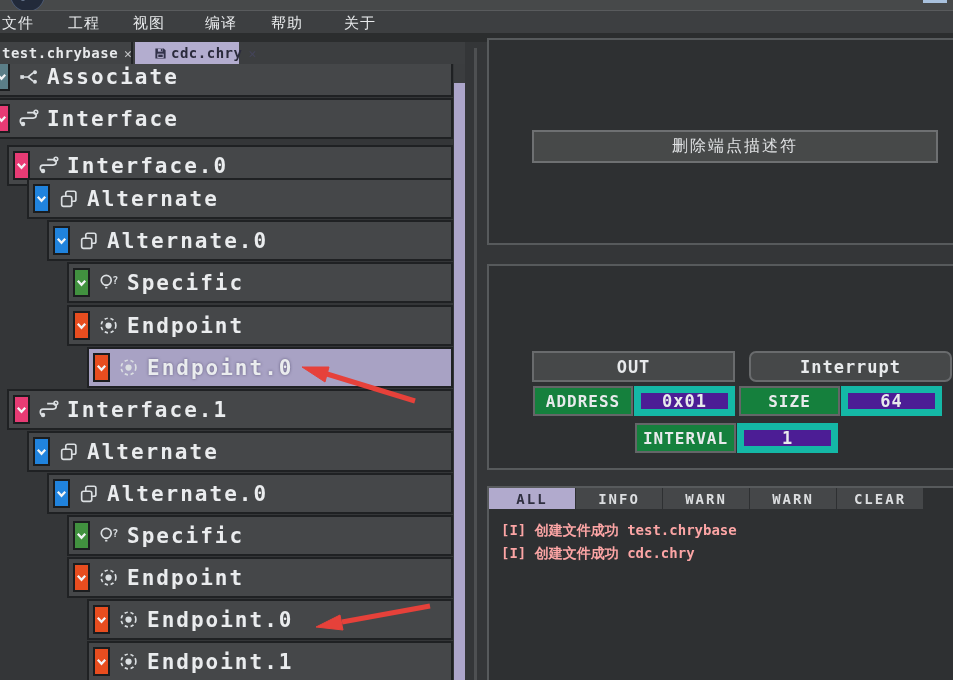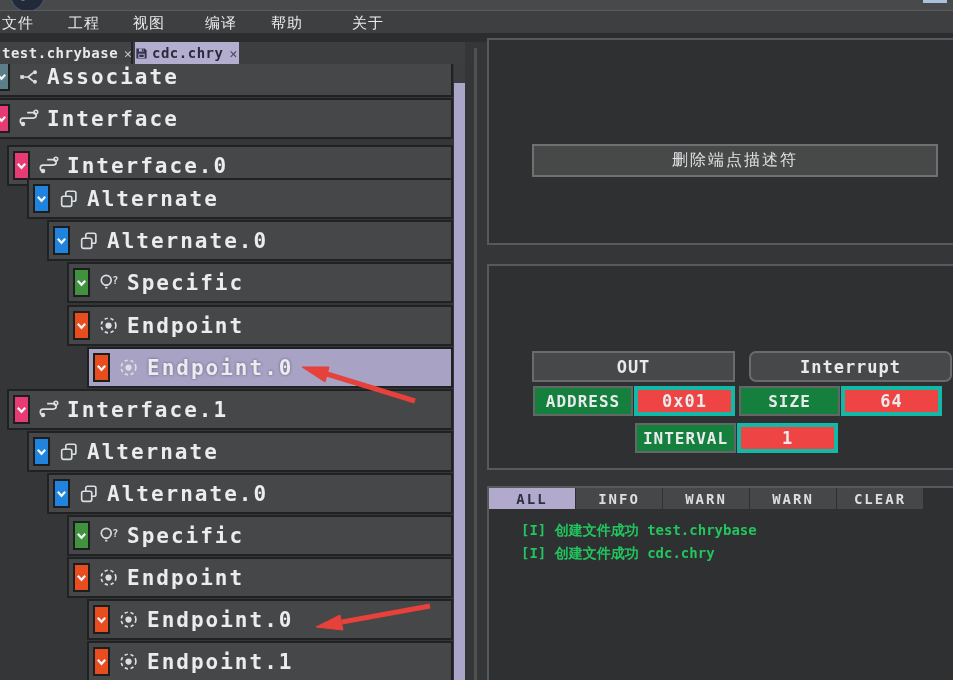--- a/index.html
+++ b/index.html
@@ -22,21 +22,21 @@
   .menubar{left:0;top:10px;width:953px;height:23px;background:#3d3f41;border-top:1px solid #595b5d;}
   .menu-item{position:absolute;top:3px;color:#e8eaec;font-size:15px;
              font-family:"Liberation Sans", sans-serif;letter-spacing:1px;cursor:default;}
   .strip{left:0;top:33px;width:953px;height:9px;background:#2b2d2e;}
 
   
   .tabbar{left:0;top:42px;width:465px;height:22px;background:#3c3e40;}
   .tab{position:absolute;top:0;height:22px;display:flex;align-items:center;
        font-size:14px;font-weight:bold;letter-spacing:0.5px;box-sizing:border-box;}
   .tab-test{left:0;width:133px;background:#414345;color:#e6e8ea;border-right:2px solid #232527;padding-left:2px;}
-  .tab-cdc{left:135px;width:104px;background:#b3adcf;color:#2b2b3c;padding-left:0;}
+  .tab-cdc{left:135px;width:104px;background:#b3adcf;color:#2b2b3c;padding-left:19px;}
   .tab .close{margin-left:6px;font-size:13px;font-weight:bold;}
   .tab-test .close{color:#c3c5c7;}
   .tab-cdc .close{color:#44445a;}
   .save-glyph{display:inline-block;margin-right:4px;line-height:0;}
 
   
   .tree{left:0;top:64px;width:466px;height:616px;background:#343638;overflow:hidden;}
   .trow{position:absolute;height:41px;background:#454749;border:2px solid #1f2123;
         box-sizing:border-box;display:flex;align-items:center;cursor:default;}
   .trow.selected{background:#a8a2c4;}
@@ -51,48 +51,48 @@
   .sb-thumb{position:absolute;left:454px;top:19px;width:11px;height:597px;background:#aca5ca;}
 
   .splitter{left:474px;top:48px;width:3px;height:632px;background:#4e5052;}
 
   
   .panel{position:absolute;left:487px;width:470px;background:#2e3032;border:2px solid #575a5c;box-sizing:border-box;}
   .panel-top{top:38px;height:207px;}
   .panel-mid{top:264px;height:206px;}
   .panel-log{top:486px;height:196px;}
 
-  .big-btn{position:absolute;left:43px;top:104px;width:406px;height:33px;background:#474949;
+  .big-btn{position:absolute;left:43px;top:90px;width:406px;height:33px;background:#474949;
            border:2px solid #6e7072;box-sizing:border-box;color:#e0e2e4;font-size:16px;
            letter-spacing:2px;font-family:"Liberation Sans", sans-serif;
            display:flex;align-items:center;justify-content:center;cursor:default;}
 
   .pbtn,.plabel,.pvalue{position:absolute;box-sizing:border-box;display:flex;align-items:center;justify-content:center;
            font-weight:bold;font-size:17px;letter-spacing:1px;color:#e8eaec;margin-top:40px;}
   .pbtn{background:#464849;border:2px solid #696b6d;height:31px;}
   .plabel{background:#15803d;border:2px solid #646668;height:30px;font-size:16px;}
-  .pvalue{background:#ef4444;border:4px solid #14b8a6;height:30px;font-size:17px;}
+  .pvalue{background:#4c1d95;border:7px solid #14b8a6;height:30px;font-size:17px;}
   .btn-out{left:43px;top:45px;width:203px;}
   .btn-int{left:260px;top:45px;width:203px;border-radius:7px;}
   .lbl-addr{left:44px;top:80px;width:100px;}
   .val-addr{left:145px;top:80px;width:101px;}
   .lbl-size{left:250px;top:80px;width:101px;}
   .val-size{left:352px;top:80px;width:101px;}
   .lbl-intv{left:146px;top:117px;width:101px;}
   .val-intv{left:248px;top:117px;width:101px;}
 
   
   .log-tabs{position:absolute;left:0;top:0;width:468px;height:21px;display:flex;}
   .log-tab{width:86px;height:21px;margin-right:1px;background:#454749;color:#dcdee0;
            display:flex;align-items:center;justify-content:center;flex:none;
            font-size:14px;font-weight:bold;letter-spacing:2px;cursor:default;}
   .log-tab.active{background:#b1aacd;color:#2f2f40;}
   .log-lines{position:absolute;left:12px;top:31px;width:440px;}
-  .log-line{color:#22c55e;font-size:14px;font-weight:bold;line-height:23px;white-space:nowrap;
-            font-family:"DejaVu Sans Mono","Liberation Sans",monospace;margin-left:20px;}
+  .log-line{color:#fca5a5;font-size:14px;font-weight:bold;line-height:23px;white-space:nowrap;
+            font-family:"DejaVu Sans Mono","Liberation Sans",monospace;}
 
   
   .arrows{left:0;top:0;width:953px;height:680px;pointer-events:none;z-index:50;}
 </style>
 </head>
 <body>
 
 <div class="abs titlebar">
   <div class="logo">
     <svg width="26" height="26" viewBox="0 0 26 26">
@@ -102,21 +102,21 @@
   </div>
   <div class="tb-accent"></div>
 </div>
 
 <div class="abs menubar">
     <span class="menu-item" style="left: 2px;">文件</span>
     <span class="menu-item" style="left: 68px;">工程</span>
     <span class="menu-item" style="left: 133px;">视图</span>
     <span class="menu-item" style="left: 205px;">编译</span>
     <span class="menu-item" style="left: 271px;">帮助</span>
-    <span class="menu-item" style="left: 352px; text-align: center;">关于</span>
+    <span class="menu-item" style="left: 344px; text-align: center;">关于</span>
   </div>
 <div class="abs strip"></div>
 
 <div class="abs tabbar">
   <div class="tab tab-test">
     <span>test.chrybase</span>
     <span class="close">✕</span>
   </div>
   <div class="tab tab-cdc">
     <span class="save-glyph">

